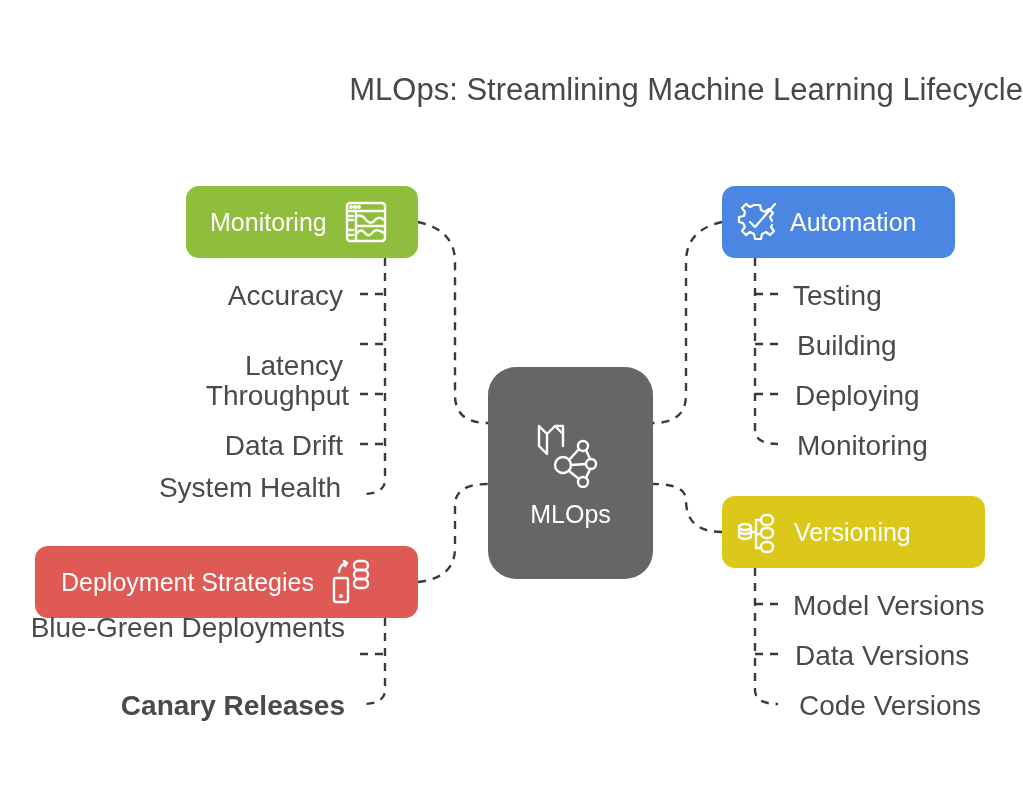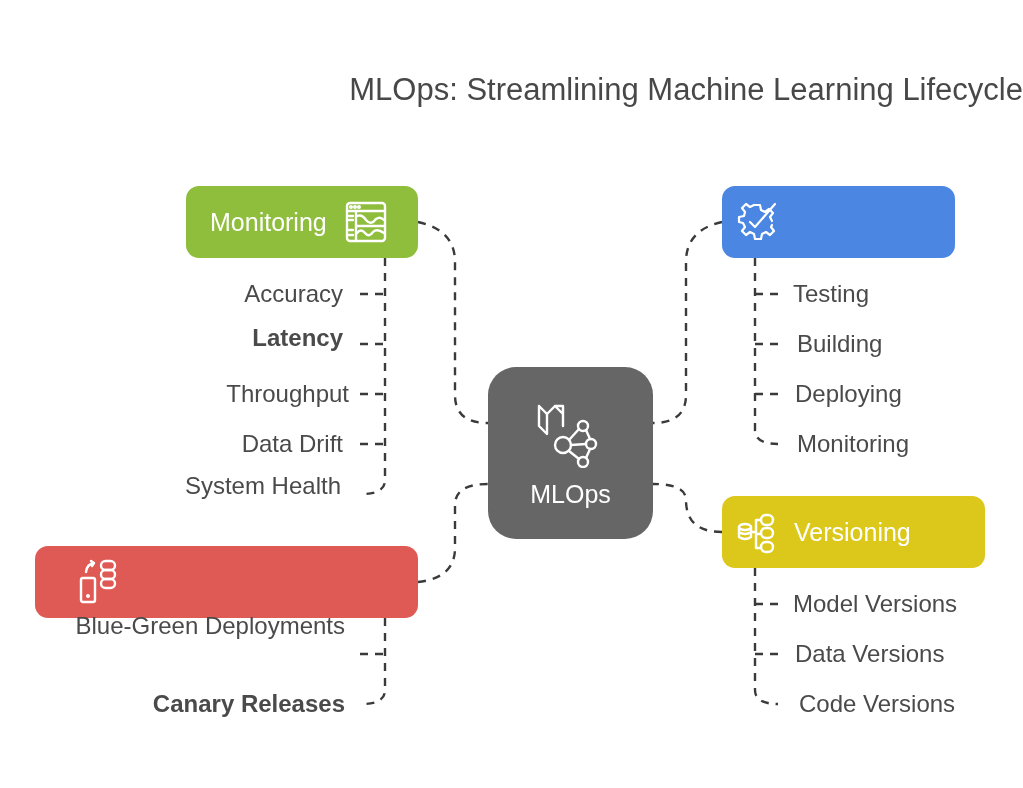--- a/index.html
+++ b/index.html
@@ -4,24 +4,24 @@
 <style>
   html, body { margin:0; padding:0; background:#ffffff; }
   body { width:1023px; height:788px; position:relative; overflow:hidden;
          font-family:"Liberation Sans", "DejaVu Sans", sans-serif; color:#444; }
   .title { position:absolute; left:0; width:1023px; top:72px; text-align:right;
            font-size:31px; color:#484848; }
   svg.links { position:absolute; left:0; top:0; }
   .node { position:absolute; border-radius:13px; color:#fff; display:flex;
           align-items:center; font-size:25px; box-sizing:border-box; }
   .node .icon { display:inline-flex; }
-  .center { position:absolute; left:488px; top:367px; width:165px; height:172px;
+  .center { position:absolute; left:488px; top:367px; width:165px; height:212px;
             background:#666666; border-radius:28px; color:#fff; display:flex;
             flex-direction:column; align-items:center; justify-content:center; font-size:25px; }
-  .leaf { position:absolute; font-size:24px; color:#4a4a4a; white-space:nowrap; }
+  .leaf { position:absolute; font-size:28px; color:#4a4a4a; white-space:nowrap; }
 </style>
 </head>
 <body>
 
 <div class="title">MLOps: Streamlining Machine Learning Lifecycle</div>
 
 <svg class="links" width="1023" height="788" fill="none" stroke="#3a3a3a" stroke-width="2.4" stroke-dasharray="8 7">
 
   <path d="M418 222 Q455 230 455 262 L455 395 Q455 423 488 423"></path>
 
@@ -72,20 +72,21 @@
   </span>
 </div>
 
 <div class="node" style="left:722px; top:186px; width:233px; height:72px; background:#4a86e2; padding-left:14px;">
   <span class="icon" style="margin-right:10px;">
     <svg width="44" height="44" viewBox="0 0 44 44" fill="none" stroke="#fff" stroke-width="2.2" stroke-linejoin="round" stroke-linecap="round">
       <path d="M19 5 L24 5 L25 10 L29 12 L33 9 L37 13 L34 17 L36 21 M36 25 L35 27 L38 31 L34 35 L30 32 L26 34 L25 39 L19 39 L18 34 L14 32 L10 35 L6 31 L9 27 L7 23 L3 22 L3 17 L8 16 L9 12 L6 8 L10 4 L14 7 L18 5"></path>
       <path d="M14 22 L19 27 L39 4"></path>
     </svg>
   </span>
+  <span>Automation</span>
 </div>
 
 <div class="center">
   <span style="margin-top:4px;">
     <svg width="72" height="66" viewBox="0 0 72 66" fill="none" stroke="#fff" stroke-width="2.4" stroke-linejoin="round" stroke-linecap="round">
       <path d="M4 4 L4 24 L12 32 L12 12 L4 4"></path>
       <path d="M12 12 L20 4 L28 12 L28 24 M20 4 L28 4 L28 12"></path>
       <circle cx="28" cy="43" r="8"></circle>
       <circle cx="48" cy="24" r="5"></circle>
       <circle cx="56" cy="42" r="5"></circle>
@@ -108,34 +109,35 @@
       <path d="M15 22 L20 22 M20 10 L20 38 M20 10 L24 10 M20 24 L24 24 M20 38 L24 38"></path>
       <rect x="25" y="5" width="12" height="10" rx="5"></rect>
       <rect x="25" y="18" width="12" height="10" rx="5"></rect>
       <rect x="25" y="32" width="12" height="10" rx="5"></rect>
     </svg>
   </span>
   <span>Versioning</span>
 </div>
 
 <div class="node" style="left:35px; top:546px; width:383px; height:72px; background:#e05a55; padding-left:26px;">
+  <span>Deployment Strategies</span>
   <span class="icon" style="margin-left:16px;">
     <svg width="44" height="48" viewBox="0 0 44 48" fill="none" stroke="#fff" stroke-width="2.4" stroke-linejoin="round" stroke-linecap="round">
       <rect x="4" y="20" width="14" height="24" rx="2"></rect>
       <circle cx="11" cy="38" r="0.8" fill="#fff"></circle>
       <path d="M9 14 Q10 6 17 5 M14 3 L17 5 L15 8"></path>
       <rect x="24" y="3" width="14" height="9" rx="4.5"></rect>
       <rect x="24" y="12" width="14" height="9" rx="4.5"></rect>
       <rect x="24" y="21" width="14" height="9" rx="4.5"></rect>
     </svg>
   </span>
 </div>
 
 <div class="leaf" style="right:680px; top:280px;">Accuracy</div>
-<div class="leaf" style="right:680px; top:324px;font-weight:bold;">Latency</div>
+<div class="leaf" style="right:680px; top:350px;">Latency</div>
 <div class="leaf" style="right:674px; top:380px;">Throughput</div>
 <div class="leaf" style="right:680px; top:430px;">Data Drift</div>
 <div class="leaf" style="right:682px; top:472px;">System Health</div>
 
 <div class="leaf" style="left:793px; top:280px;">Testing</div>
 <div class="leaf" style="left:797px; top:330px;">Building</div>
 <div class="leaf" style="left:795px; top:380px;">Deploying</div>
 <div class="leaf" style="left:797px; top:430px;">Monitoring</div>
 
 <div class="leaf" style="left:793px; top:590px;">Model Versions</div>

